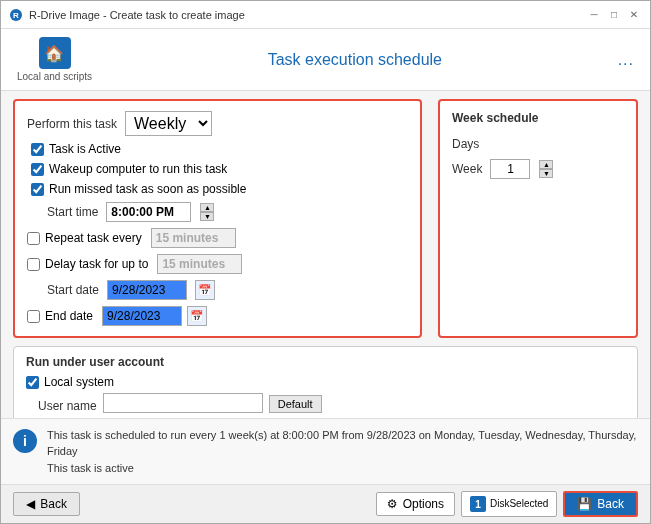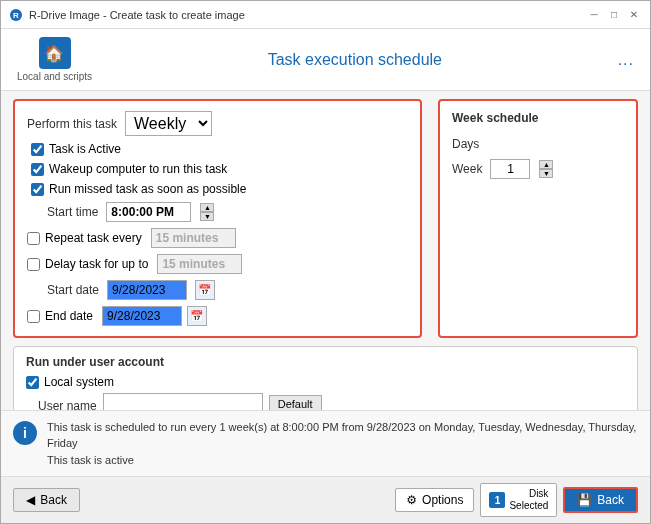--- a/index.html
+++ b/index.html
@@ -315,21 +315,21 @@
       height: 16px;
       border-radius: 2px;
       display: flex;
       align-items: center;
       justify-content: center;
       font-size: 10px;
       font-weight: bold;
     }
     .disk-text {
       display: flex;
-      flex-direction: column;
+      flex-direction: row;
       font-size: 10px;
       line-height: 1.2;
       align-items: flex-end;
     }
     .save-btn {
       display: flex;
       align-items: center;
       gap: 5px;
       background: #1a6bb5;
       color: white;

